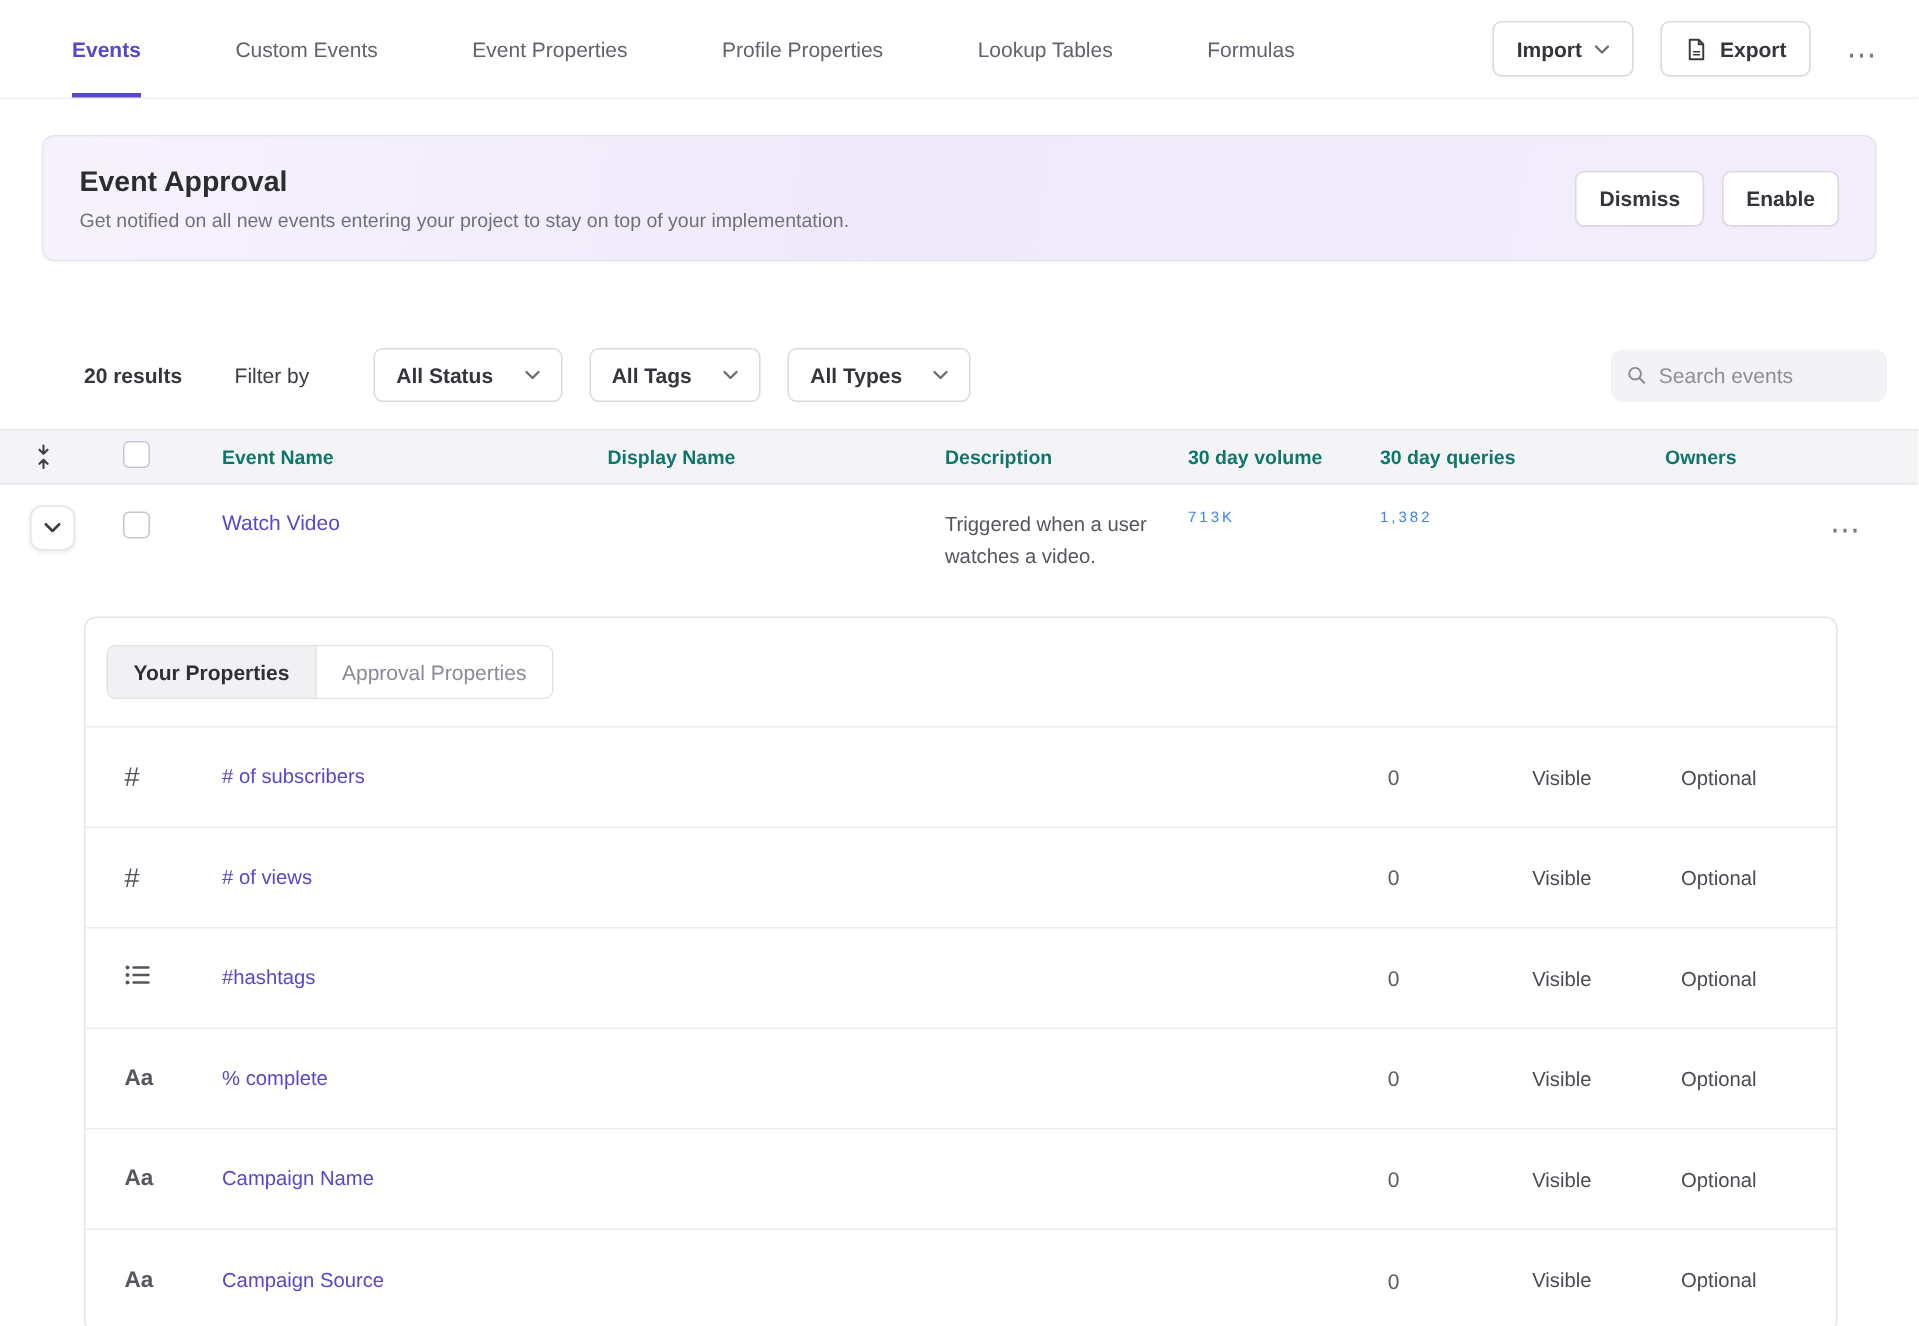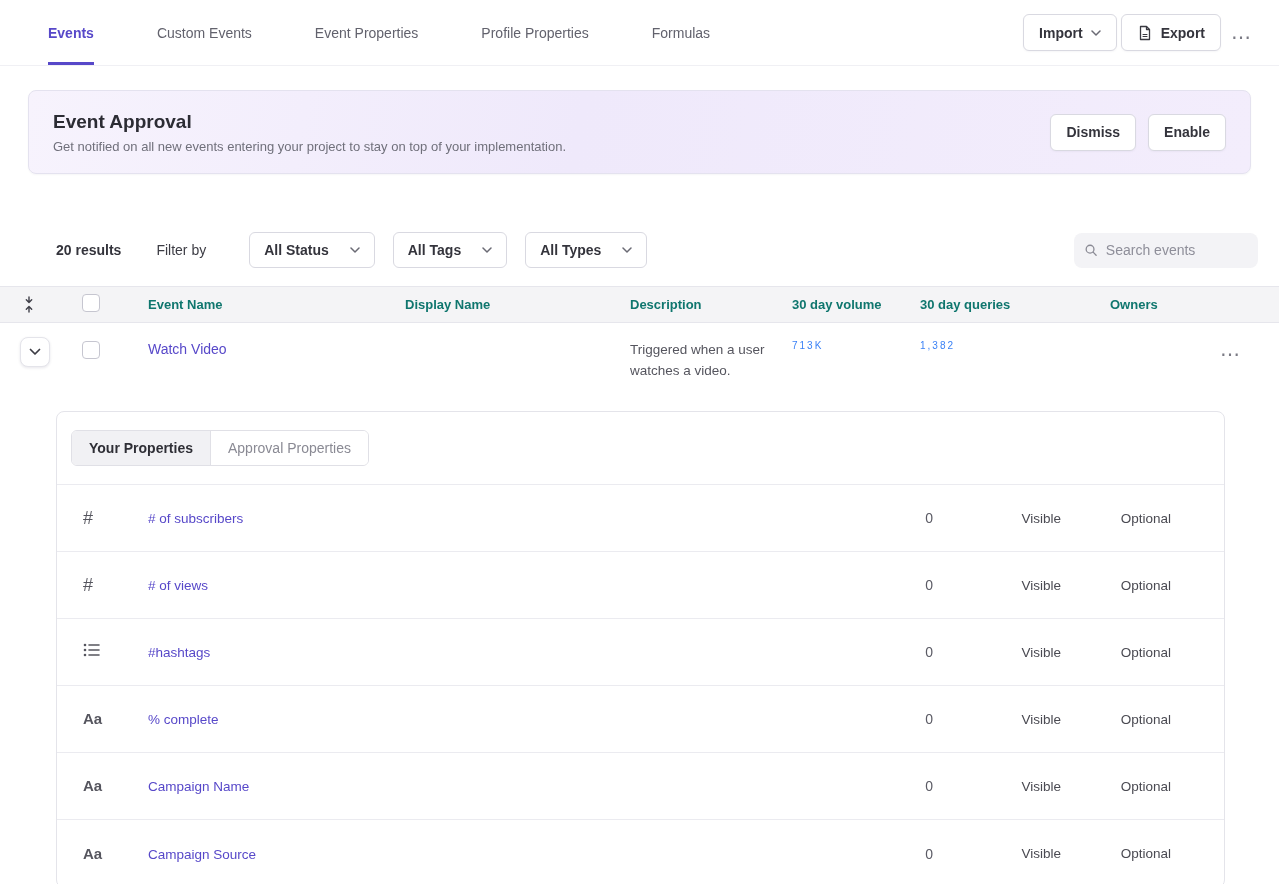--- a/index.html
+++ b/index.html
@@ -37,21 +37,21 @@
     color: #62626d;
     cursor: pointer;
     border-bottom: 3px solid transparent;
     padding-top: 3px;
   }
   .tab.active {
     color: var(--accent);
     font-weight: 700;
     border-bottom-color: var(--accent);
   }
-  .nav-actions { display: flex; align-items: flex-end; gap: 4px; padding-left: 20px; }
+  .nav-actions { display: flex; align-items: flex-end; gap: 18px; padding-left: 20px; }
   .btn {
     display: inline-flex; align-items: center; gap: 8px;
     height: 37px;
     padding: 0 15px;
     background: #fff;
     border: 1px solid var(--btn-border);
     border-radius: 6px;
     font-family: "Liberation Sans", sans-serif;
     font-size: 14px;
     font-weight: 600;
@@ -220,20 +220,21 @@
 <body>
 
 <div class="page">
 
   <header class="topnav">
     <nav class="tabs">
       <div class="tab active">Events</div>
       <div class="tab">Custom Events</div>
       <div class="tab">Event Properties</div>
       <div class="tab">Profile Properties</div>
+      <div class="tab">Lookup Tables</div>
       <div class="tab">Formulas</div>
     </nav>
     <div class="nav-actions">
       <button class="btn">
         <span>Import</span>
         <svg width="10" height="6" viewBox="0 0 10 6">
             <path d="M1 1l4 4 4-4" stroke="#6a6a74" stroke-width="1.5" fill="none" stroke-linecap="round" stroke-linejoin="round"></path>
           </svg>
       </button>
       <button class="btn">

